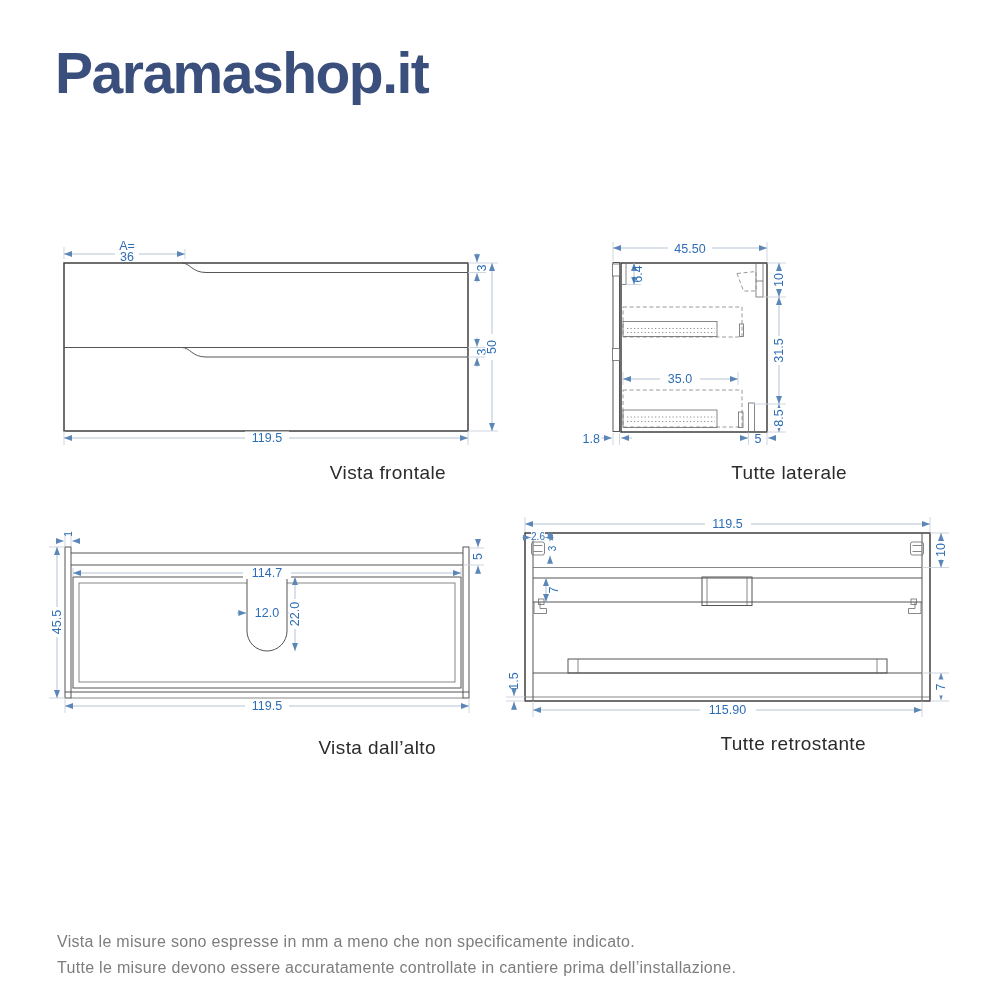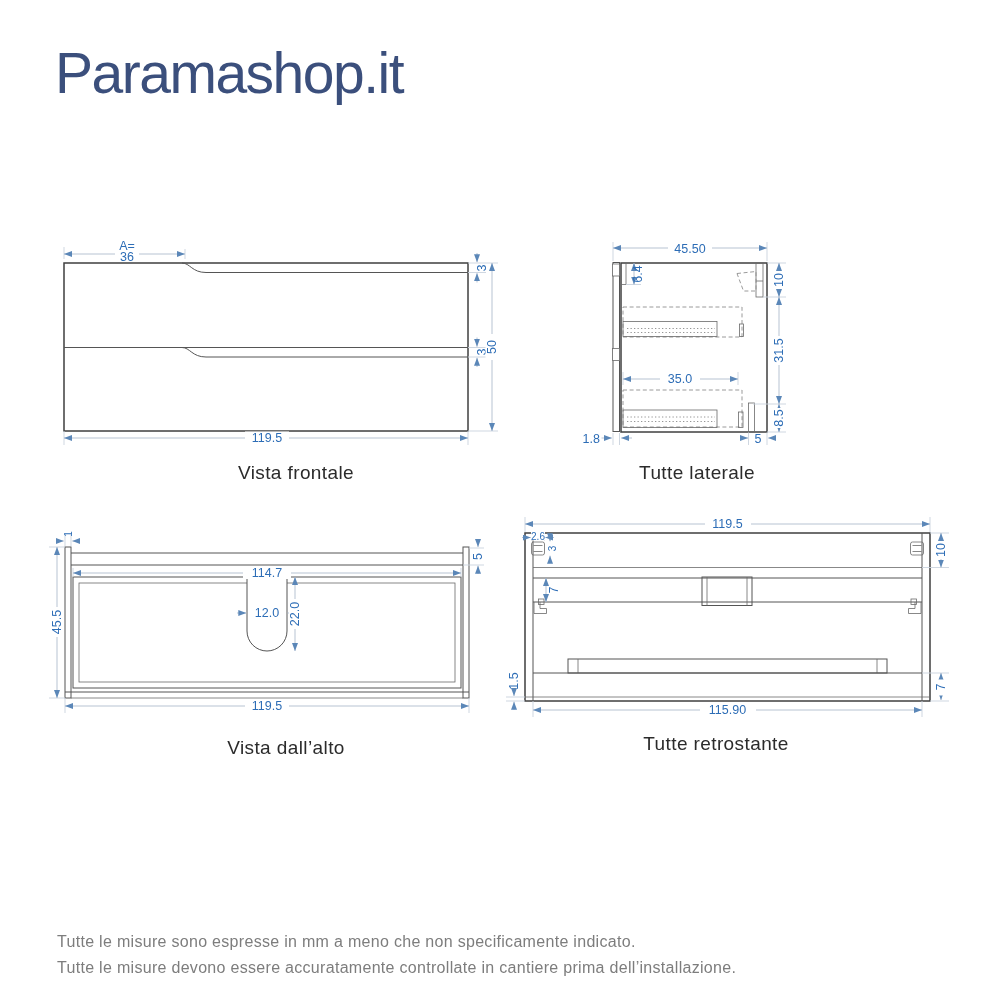--- a/index.html
+++ b/index.html
@@ -1,21 +1,21 @@
 <!DOCTYPE html>
 <html><head>
 <meta charset="utf-8">
 <style>
   html,body { margin:0; padding:0; background:#ffffff; }
   body { width:1000px; height:1000px; position:relative; overflow:hidden;
          font-family:"Liberation Sans", sans-serif; }
   .abs { position:absolute; }
-  .logo { position:absolute; left:55px; top:40px; font-size:57px; font-weight:normal;
+  .logo { position:absolute; left:55px; top:40px; font-size:57px; font-weight:bold;
           color:#3b4f7c; letter-spacing:-1.5px; }
-  .caption { position:absolute; width:300px; text-align:center; font-size:19px;
+  .caption { position:absolute; width:300px; text-align:right; font-size:19px;
              color:#2b2b2b; letter-spacing:0.4px; }
   .footer-line { position:absolute; left:57px; font-size:16px; color:#7d7d7d;
                  letter-spacing:0.3px; }
   svg text { font-family:"Liberation Sans", sans-serif; }
   .dimtxt { fill:#2d6db6; font-size:12.5px; }
   .dimsm  { fill:#2d6db6; font-size:10px; }
   .s1 { stroke:#3f3f3f; stroke-width:1.5; fill:none; }
   .s2 { stroke:#555555; stroke-width:1;   fill:none; }
   .s3 { stroke:#6a6a6a; stroke-width:0.8; fill:none; }
   .sd { stroke:#8f8f8f; stroke-width:0.9; fill:none; stroke-dasharray:4 2.6; }
@@ -204,14 +204,14 @@
     <rect class="wbg" x="700" y="703.5" width="56" height="13"></rect>
     <text class="dimtxt" x="727.5" y="714" text-anchor="middle">115.90</text>
   </g>
 </svg>
 
 <div class="caption" style="left:146px;top:462px">Vista frontale</div>
 <div class="caption" style="left:547px;top:462px">Tutte laterale</div>
 <div class="caption" style="left:136px;top:737px">Vista dall’alto</div>
 <div class="caption" style="left:566px;top:733px">Tutte retrostante</div>
 
-<div class="footer-line" style="top:933px">Tutte le misure sono espresse in mm a meno che non specificamente indicato.</div>
+<div class="footer-line" style="top:933px">Vista le misure sono espresse in mm a meno che non specificamente indicato.</div>
 <div class="footer-line" style="top:959px">Tutte le misure devono essere accuratamente controllate in cantiere prima dell’installazione.</div>
 
 </body></html>

